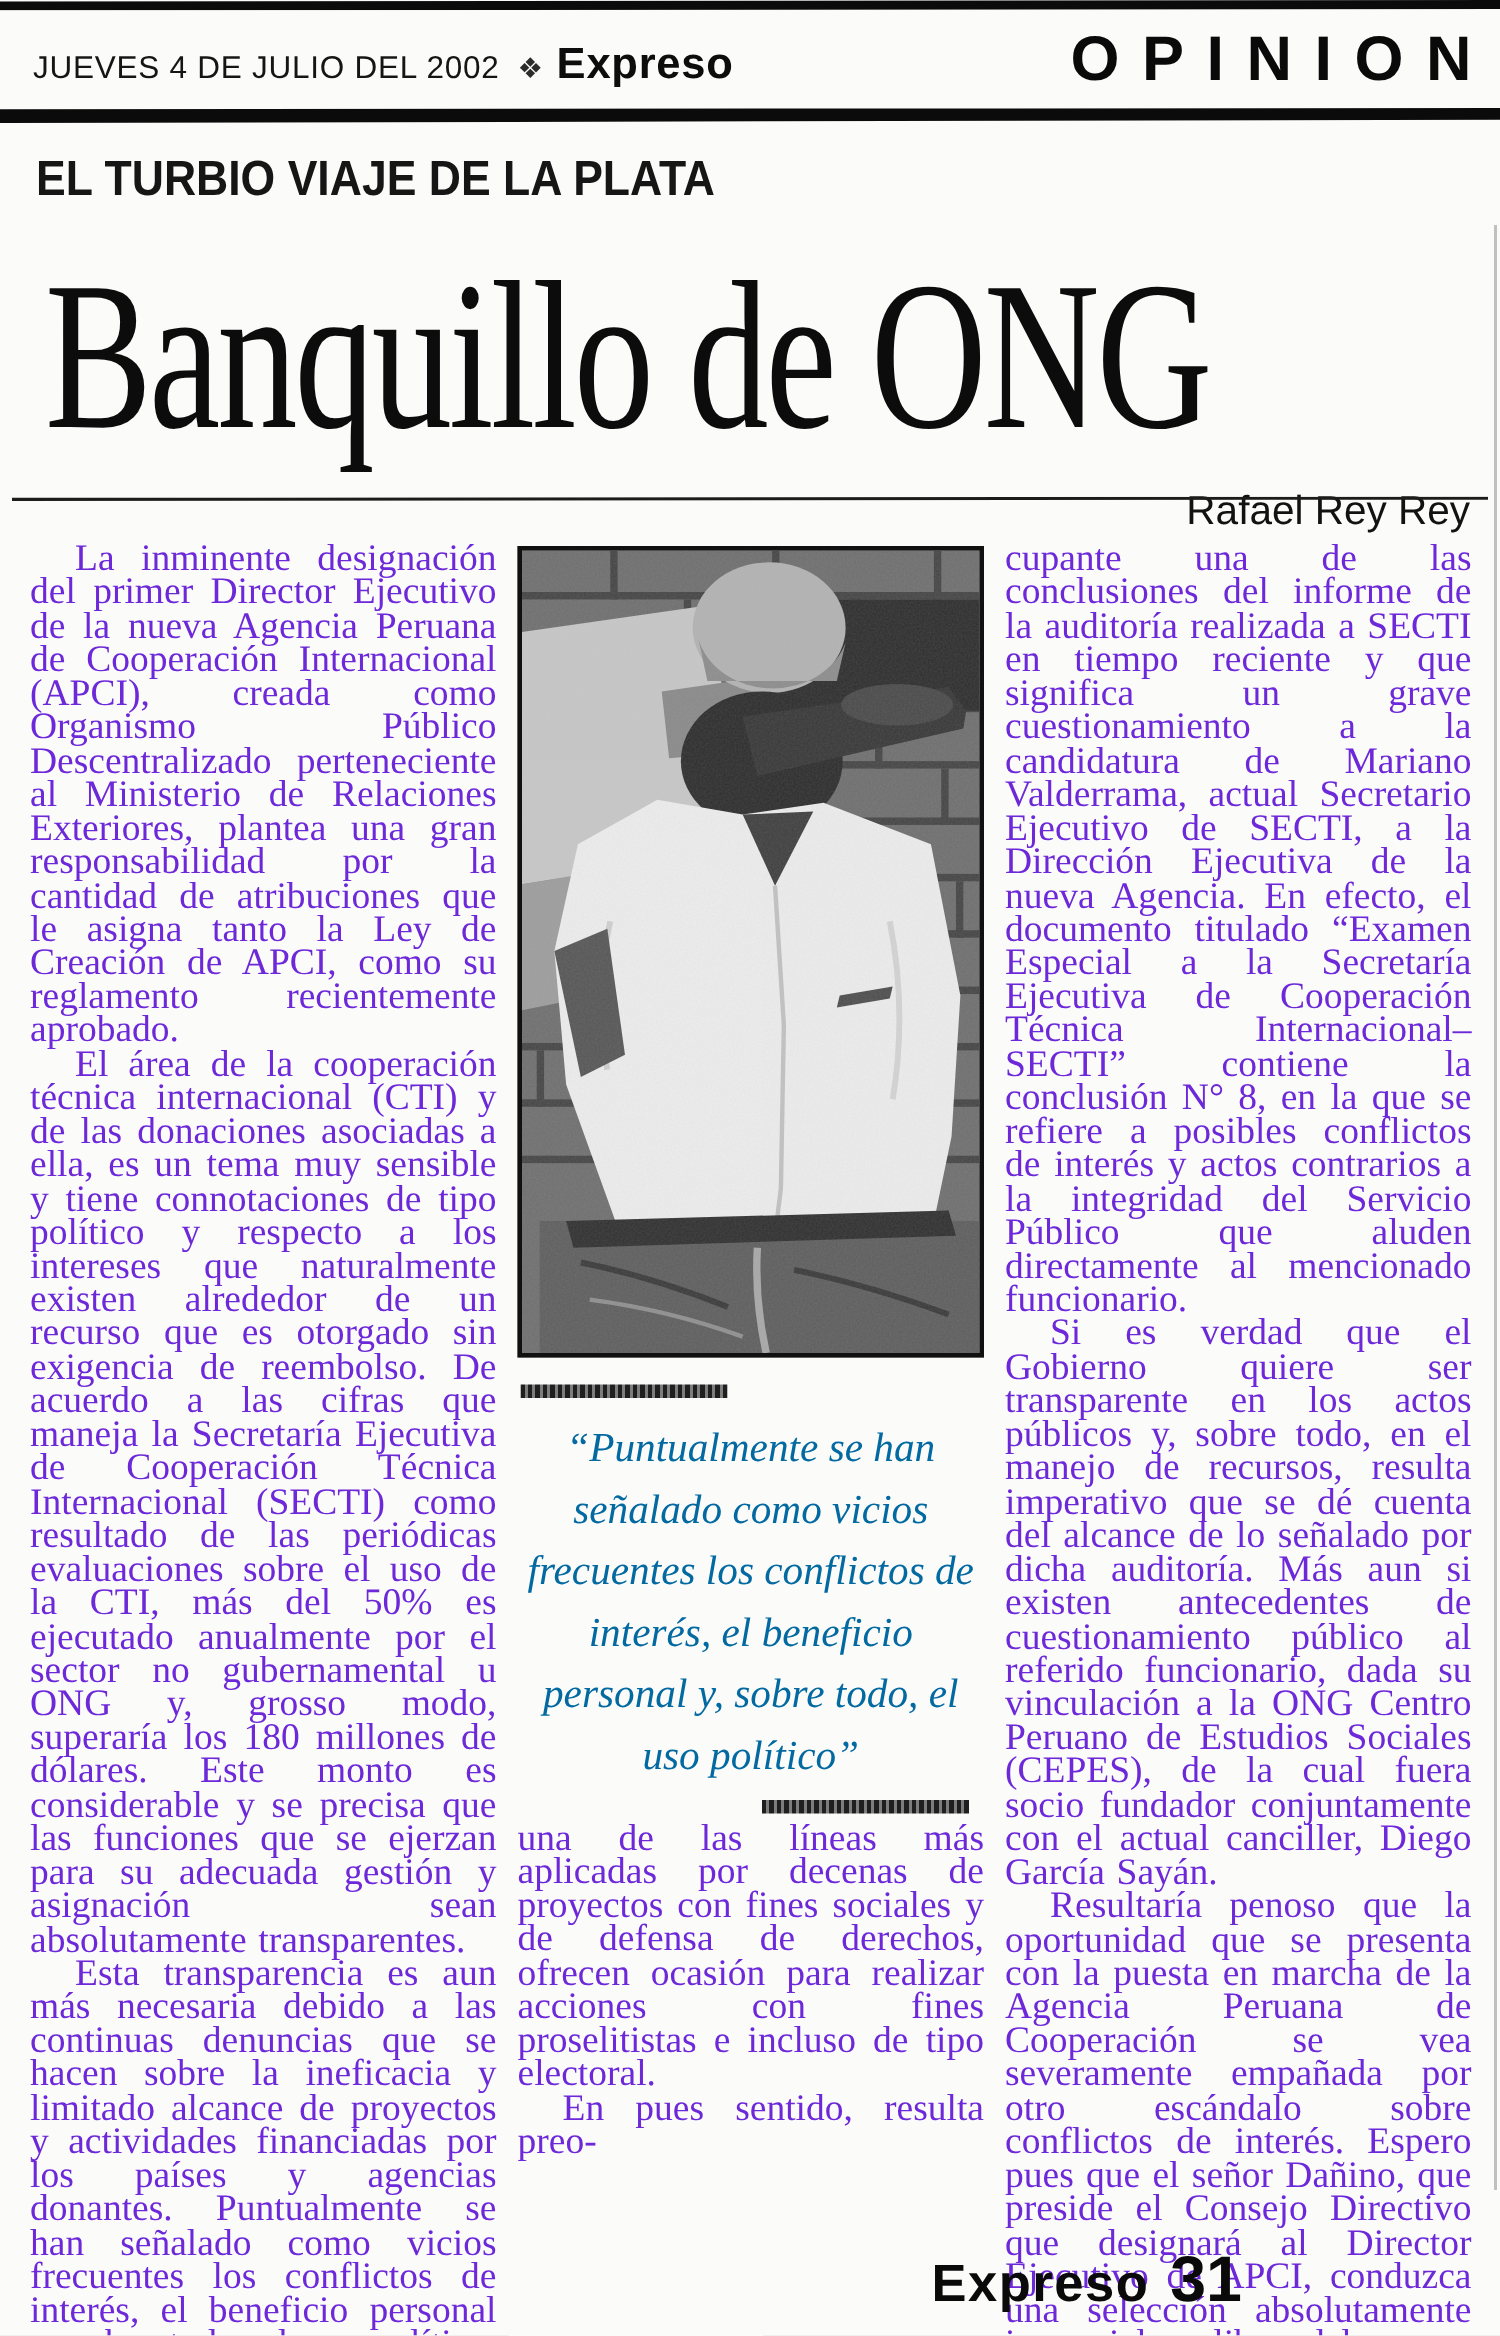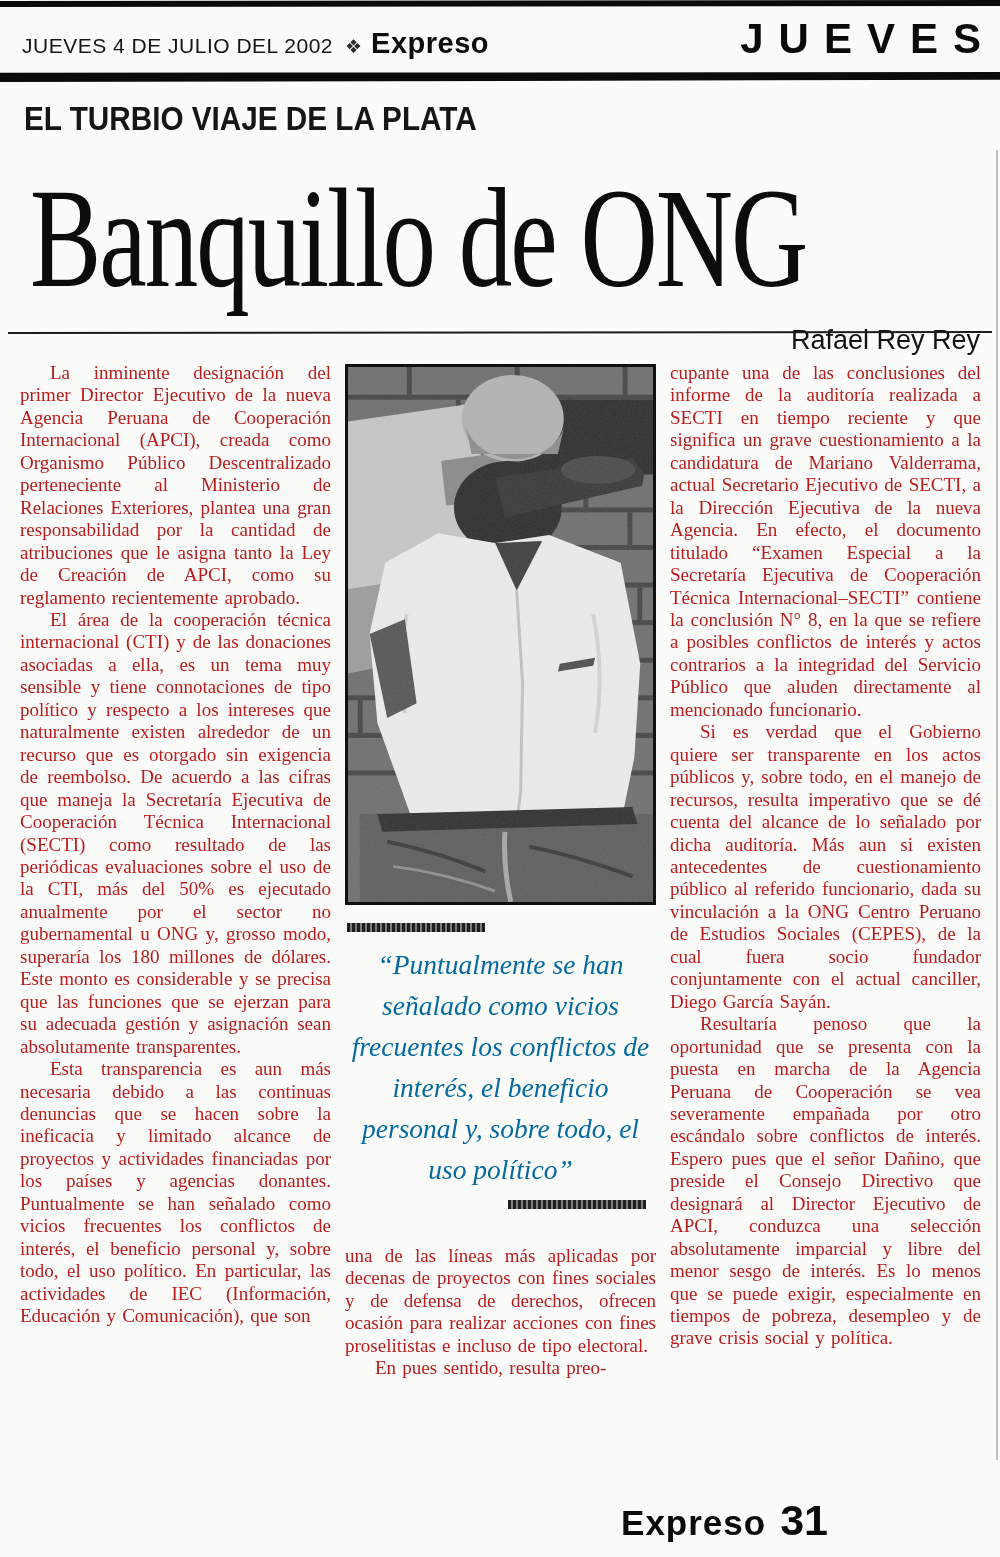--- a/index.html
+++ b/index.html
@@ -63,44 +63,44 @@
     position:absolute;top:150px;right:2px;width:2px;height:1310px;
     background:#8f8f8f;opacity:.55;
   }
   .columns{
     position:absolute;top:362px;left:20px;
     display:flex;gap:14px;
   }
   .col{width:311px;flex:none;}
   .col p{
     margin:0;
-    font-size:19px;line-height:22.45px;
+    font-size:25px;line-height:22.45px;
     text-align:justify;text-indent:30px;
     word-spacing:1.5px;
-    color:#b91c1c;
+    color:#6d28d9;
   }
   .col p.noindent{text-indent:0;}
   .photo-frame{
     width:311px;height:541px;margin:2px 0 18px 0;
     border:3px solid #111;box-sizing:border-box;
     background:#6e6e6e;
   }
   .photo-frame svg{display:block;width:100%;height:100%;}
   .pq-bar{
     height:9px;width:138px;
     background:repeating-linear-gradient(90deg,#1f1f1f 0 3px,#7d7d7d 3px 5px);
   }
   .pq-bar-top{margin:4px 0 12px 2px;}
   .pq-bar-bottom{margin:10px 10px 0 auto;}
   .pull-quote{
     font-style:italic;font-size:27.5px;line-height:41px;
     text-align:center;color:#0369a1;
     margin:0;padding:0 2px;
   }
-  .mid-text{margin-top:36px;}
+  .mid-text{margin-top:6px;}
   .page-footer{
     position:absolute;right:172px;bottom:12px;
     font-family:"Liberation Sans", sans-serif;
     font-weight:bold;color:#0a0a0a;
     display:flex;align-items:baseline;
   }
   .f-brand{font-size:35px;letter-spacing:1px;}
   .f-num{font-size:43px;margin-left:14px;}
 </style>
 </head>
@@ -109,21 +109,21 @@
 <div class="page">
 
   <div class="top-rule"></div>
 
   <div class="masthead">
     <div class="masthead-left">
       <span class="date-line">JUEVES 4 DE JULIO DEL 2002</span>
       <span class="diamond">❖</span>
       <span class="brand">Expreso</span>
     </div>
-    <div class="section">JUEVES</div>
+    <div class="section">OPINION</div>
   </div>
 
   <div class="thick-rule"></div>
 
   <div class="kicker">EL TURBIO VIAJE DE LA PLATA</div>
 
   <h1 class="headline">Banquillo de ONG</h1>
 
   <div class="byline">Rafael Rey Rey</div>
   <div class="byline-rule"></div>

